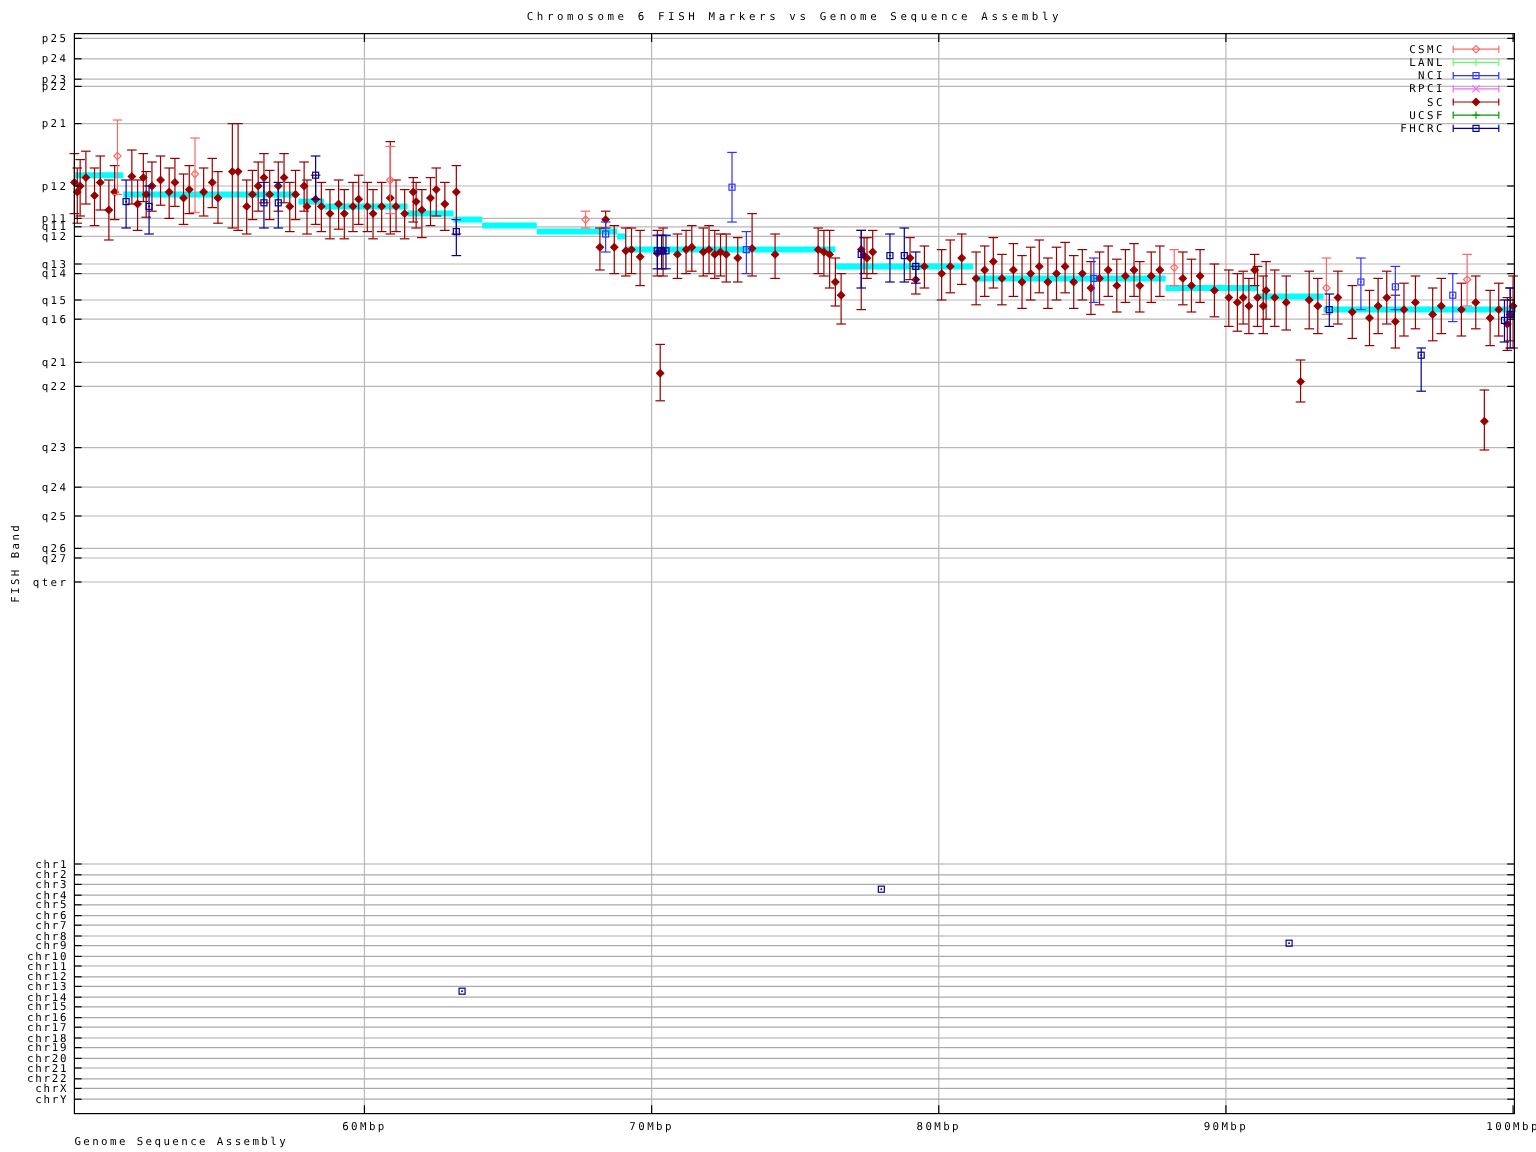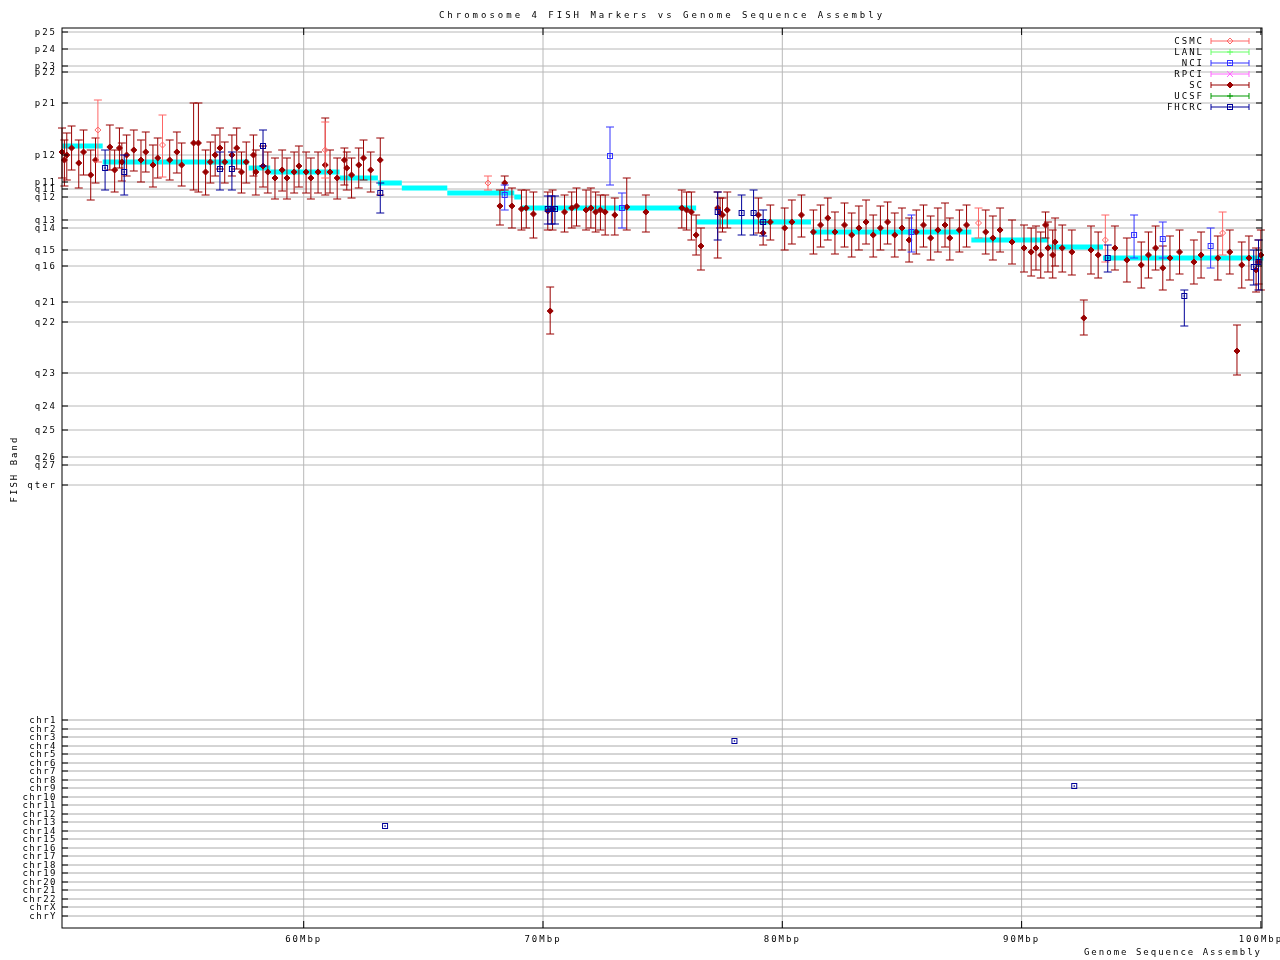--- a/index.html
+++ b/index.html
@@ -1,30 +1,30 @@
 <!DOCTYPE html>
 <html><head>
 <meta charset="utf-8">
 <style>
   html,body{margin:0;padding:0;background:#fff;}
   #wrap{position:relative;width:1280px;height:960px;background:#fff;overflow:hidden;
         font-family:"DejaVu Sans Mono","Liberation Mono",monospace;color:#000;}
   .t{position:absolute;font-size:9px;letter-spacing:3px;white-space:nowrap;}
   #title{top:10px;left:62px;width:1200px;text-align:center;}
-  #xlab{top:947px;left:62px;width:1200px;text-align:right;letter-spacing:2px;}
+  #xlab{top:947px;left:62px;width:1200px;text-align:left;letter-spacing:2px;}
   #ylab{left:-36px;top:464px;width:100px;text-align:center;transform:rotate(-90deg);letter-spacing:2px;}
   svg{position:absolute;left:0;top:0;}
   svg text{font-family:"DejaVu Sans Mono","Liberation Mono",monospace;font-size:9px;letter-spacing:2px;fill:#000;}
   svg text.chr{letter-spacing:1.5px;}
 </style>
 </head>
 <body>
 
 <div id="wrap">
-  <div id="title" class="t">Chromosome 4 FISH Markers vs Genome Sequence Assembly</div>
+  <div id="title" class="t">Chromosome 6 FISH Markers vs Genome Sequence Assembly</div>
   <div id="ylab" class="t">FISH Band</div>
   <div id="xlab" class="t">Genome Sequence Assembly</div>
   <svg id="plot" width="1280" height="960">
       <line x1="303.7" y1="28" x2="303.7" y2="928" stroke="#b8b8b8"></line>
       <line x1="543" y1="28" x2="543" y2="928" stroke="#b8b8b8"></line>
       <line x1="782.3" y1="28" x2="782.3" y2="928" stroke="#b8b8b8"></line>
       <line x1="1021.5999999999999" y1="28" x2="1021.5999999999999" y2="928" stroke="#b8b8b8"></line>
       <line x1="62" y1="32" x2="1262" y2="32" stroke="#b8b8b8"></line>
       <line x1="62" y1="49" x2="1262" y2="49" stroke="#b8b8b8"></line>
       <line x1="62" y1="66" x2="1262" y2="66" stroke="#b8b8b8"></line>

